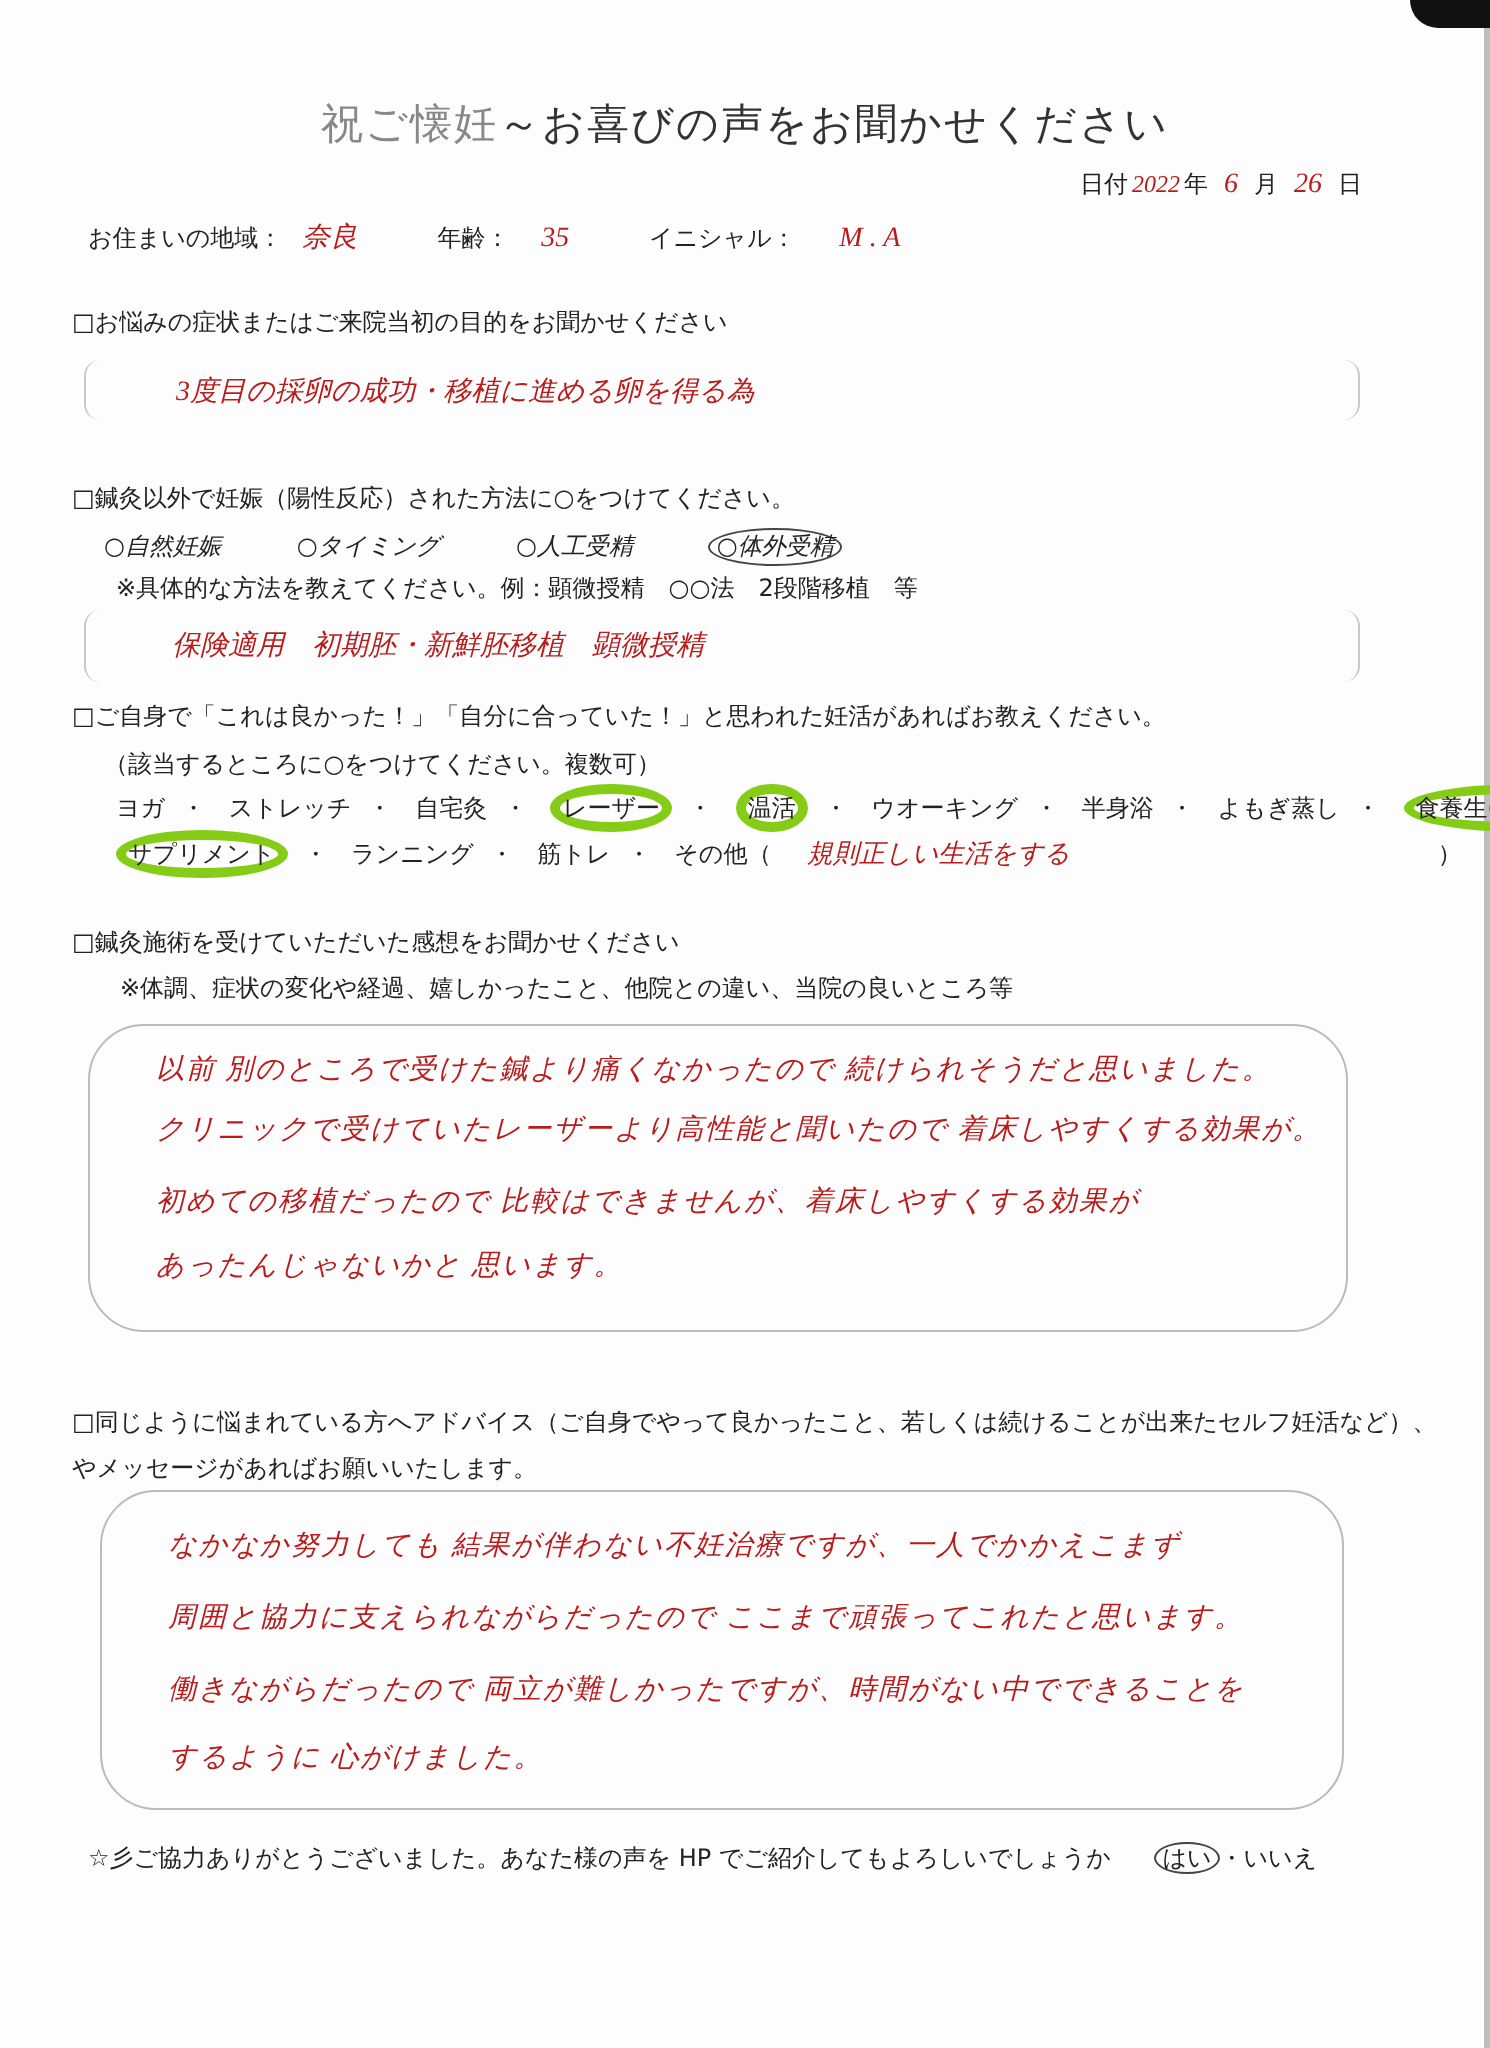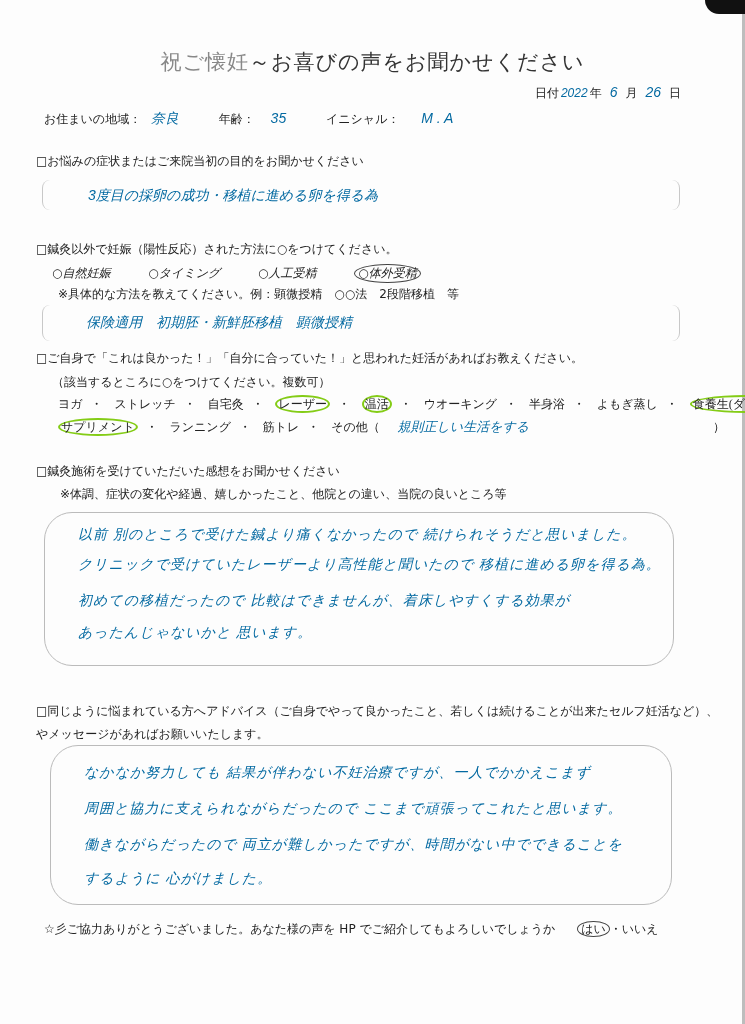--- a/index.html
+++ b/index.html
@@ -6,35 +6,35 @@
   body { width:745px; height:1024px; position:relative; overflow:hidden;
          font-family:"DejaVu Sans","Liberation Sans",sans-serif; color:#222; }
   .page { position:absolute; inset:0; background:#fdfdfd; }
   .corner { position:absolute; top:0; right:0; width:40px; height:14px; background:#111;
             border-bottom-left-radius:14px; }
   .rightedge { position:absolute; top:14px; right:0; width:3px; height:1010px; background:#bdbdbd; }
   .title { position:absolute; top:48px; left:0; width:745px; text-align:center;
            font-family:"DejaVu Serif","Liberation Serif",serif; font-size:21px; letter-spacing:1px; color:#333; }
   .title .light { color:#888; }
   .date { position:absolute; top:84px; right:64px; font-size:12px; color:#222; }
-  .hand { font-family:Liberation Sans, sans-serif; font-style:italic; color:#0369a1; }
+  .hand { font-family:Liberation Serif, serif; font-style:italic; color:#b91c1c; }
   .date .hand { font-size:14px; margin:0 8px; }
   .row { position:absolute; font-size:12px; color:#222; white-space:nowrap; }
   .row .hand { font-size:14px; }
   .q { position:absolute; left:36px; font-size:12px; color:#222; white-space:nowrap; }
   .sub { position:absolute; font-size:12px; color:#222; white-space:nowrap; }
   .bracket { position:absolute; border:1px solid #c8c8c8; border-radius:6px; }
   .bracket.paren { border-top:none; border-bottom:none; border-radius:8px; }
   .answer { position:absolute; font-size:14px; white-space:nowrap; }
   .box { position:absolute; border:1px solid #bbb; border-radius:28px; }
   .hline { position:absolute; font-size:14px; white-space:nowrap; letter-spacing:1px; }
   .opt { display:inline-block; margin-right:34px; }
   .circled { border:1px solid #444; border-radius:50%; padding:0 3px; }
   .sep { margin:0 8px; }
-  .item-circled { border:2px solid #84cc16; border-radius:50% 50% 50% 50%; padding:0 1px;font-family:Liberation Serif, serif; }
+  .item-circled { border:5px solid #84cc16; border-radius:50% 50% 50% 50%; padding:0 1px; }
 </style>
 </head>
 <body>
 
 <div class="page">
   <div class="corner"></div>
   <div class="rightedge"></div>
 
   <div class="title">
     <span class="light">祝ご懐妊</span><span>～お喜びの声をお聞かせください</span>
@@ -87,21 +87,21 @@
     <span>筋トレ</span><span class="sep">・</span>
     <span>その他（</span>
     <span class="hand" style="margin-left:14px;font-size:13px;">規則正しい生活をする</span>
     <span style="margin-left:180px;">）</span>
   </div>
 
   <div class="q" style="top:463px;">□鍼灸施術を受けていただいた感想をお聞かせください</div>
   <div class="sub" style="top:486px;left:60px;">※体調、症状の変化や経過、嬉しかったこと、他院との違い、当院の良いところ等</div>
   <div class="box" style="top:512px;left:44px;width:628px;height:152px;"></div>
   <div class="hline hand" style="top:526px;left:78px;">以前 別のところで受けた鍼より痛くなかったので 続けられそうだと思いました。</div>
-  <div class="hline hand" style="top:556px;left:78px;">クリニックで受けていたレーザーより高性能と聞いたので 移植に進める卵を得る為。</div>
+  <div class="hline hand" style="top:556px;left:78px;">クリニックで受けていたレーザーより高性能と聞いたので 着床しやすくする効果が。</div>
   <div class="hline hand" style="top:624px;left:78px;">あったんじゃないかと 思います。</div>
   <div class="hline hand" style="top:592px;left:78px;">初めての移植だったので 比較はできませんが、着床しやすくする効果が</div>
 
   <div class="q" style="top:703px;">□同じように悩まれている方へアドバイス（ご自身でやって良かったこと、若しくは続けることが出来たセルフ妊活など）、</div>
   <div class="q" style="top:726px;">やメッセージがあればお願いいたします。</div>
   <div class="box" style="top:745px;left:50px;width:620px;height:158px;"></div>
   <div class="hline hand" style="top:800px;left:84px;">周囲と協力に支えられながらだったので ここまで頑張ってこれたと思います。</div>
   <div class="hline hand" style="top:764px;left:84px;">なかなか努力しても 結果が伴わない不妊治療ですが、一人でかかえこまず</div>
   <div class="hline hand" style="top:870px;left:84px;">するように 心がけました。</div>
   <div class="hline hand" style="top:836px;left:84px;">働きながらだったので 両立が難しかったですが、時間がない中でできることを</div>

